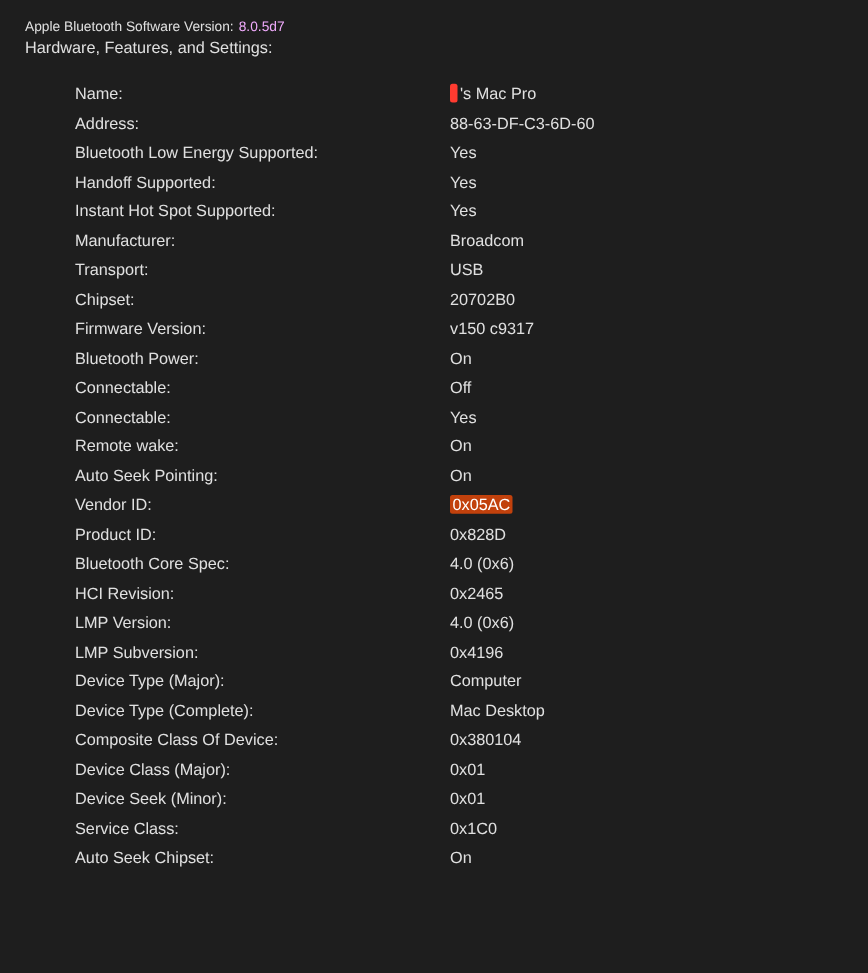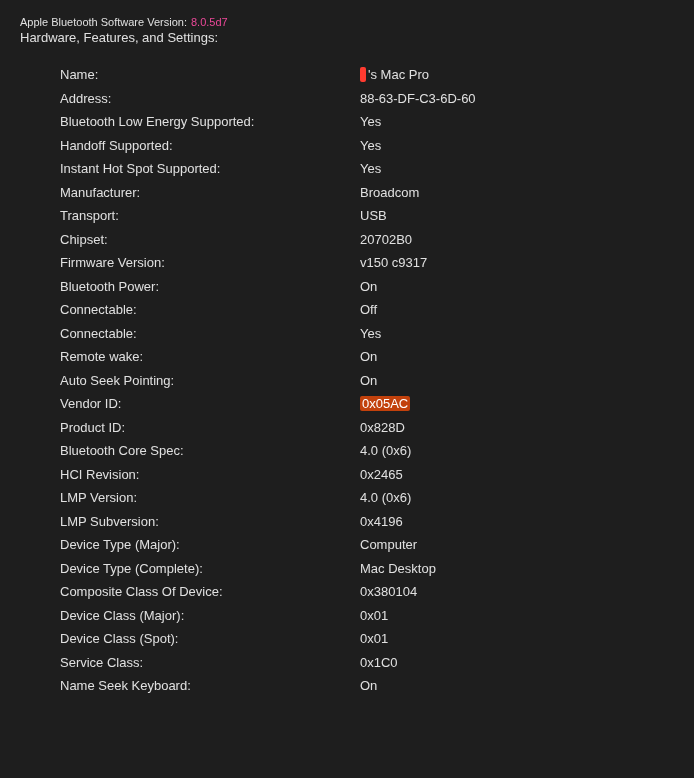--- a/index.html
+++ b/index.html
@@ -23,21 +23,21 @@
       gap: 4px;
       margin-bottom: 2px;
       font-size: 11px;
     }
 
     .header-line .label {
       color: #e0e0e0;
     }
 
     .header-line .value {
-      color: #ec4899;
+      color: #f0abfc;
       text-align: center;
     }
 
     .section-header {
       color: #e0e0e0;
       margin-bottom: 18px;
       font-size: 13px;
     }
 
     .info-table {
@@ -188,27 +188,27 @@
         </tr>
         <tr>
           <td class="field-label">Composite Class Of Device:</td>
           <td class="field-value">0x380104</td>
         </tr>
         <tr>
           <td class="field-label">Device Class (Major):</td>
           <td class="field-value">0x01</td>
         </tr>
         <tr>
-          <td class="field-label">Device Class (Spot):</td>
+          <td class="field-label">Device Seek (Minor):</td>
           <td class="field-value">0x01</td>
         </tr>
         <tr>
           <td class="field-label">Service Class:</td>
           <td class="field-value">0x1C0</td>
         </tr>
         <tr>
-          <td class="field-label">Name Seek Keyboard:</td>
+          <td class="field-label">Auto Seek Chipset:</td>
           <td class="field-value">On</td>
         </tr>
       </tbody>
   </table>
 
 </div>
 
 </body></html>

